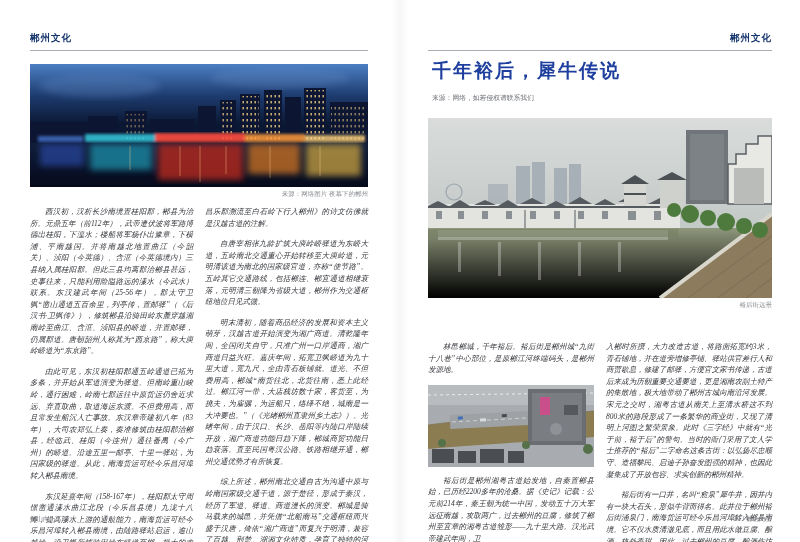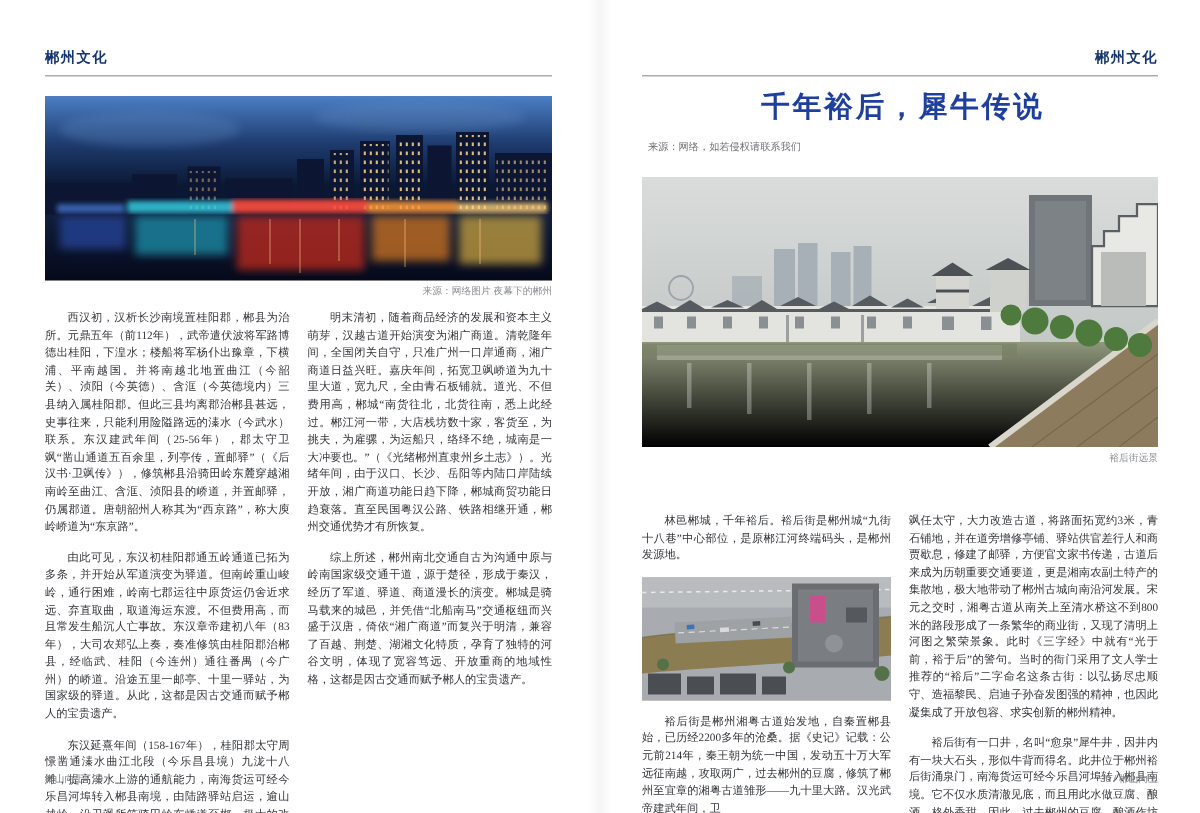--- a/index.html
+++ b/index.html
@@ -23,21 +23,21 @@
   .cap-left{left:30px;top:190px;width:338px;text-align:right;}
   .cap-right{left:28px;top:301px;width:344px;text-align:right;}
   .article-title{position:absolute;left:32px;top:58px;width:340px;
     font-family:"Liberation Sans",sans-serif;font-weight:bold;font-size:19px;
     color:#1e3f9d;letter-spacing:2px;}
   .article-source{position:absolute;left:32px;top:93px;font-size:6.8px;color:#6d7076;
     font-family:"Liberation Sans",sans-serif;}
   .cols{position:absolute;display:flex;gap:12px;}
   .cols-left{left:30px;top:206px;width:338px;height:302px;}
   .cols-right{left:28px;top:314px;width:344px;height:216px;}
-  .col{width:163px;}
+  .col{width:163px;font-style:italic;}
   .cols-right .col{width:166px;margin-top:27px;}
   .para{margin:0 0 9px 0;font-size:7.5px;line-height:11.6px;color:#33353a;
     text-align:justify;text-indent:2em;}
   .para.cont{text-indent:0;}
   .inline-photo{width:166px;height:82px;margin:2px 0 8px 0;overflow:hidden;background:#888;}
   .folio{position:absolute;top:515px;font-size:6.5px;color:#7b7e84;
     font-family:"Liberation Sans",sans-serif;}
   .folio-left{left:30px;}
   .folio-right{left:28px;width:344px;text-align:right;}
   svg{display:block;}
@@ -124,37 +124,39 @@
           <line x1="290" y1="82" x2="290" y2="112"></line>
             <line x1="100" y1="82" x2="100" y2="106"></line>
         </g>
       </svg>
     </div>
     <div class="caption cap-left">来源：网络图片 夜幕下的郴州</div>
 
     <div class="cols cols-left">
       <div class="col">
         <p class="para">西汉初，汉析长沙南境置桂阳郡，郴县为治所。元鼎五年（前112年），武帝遣伏波将军路博德出桂阳，下湟水；楼船将军杨仆出豫章，下横浦、平南越国。并将南越北地置曲江（今韶关）、浈阳（今英德）、含洭（今英德境内）三县纳入属桂阳郡。但此三县均离郡治郴县甚远，史事往来，只能利用险隘路远的溱水（今武水）联系。东汉建武年间（25-56年），郡太守卫飒“凿山通道五百余里，列亭传，置邮驿”（《后汉书·卫飒传》），修筑郴县沿骑田岭东麓穿越湘南岭至曲江、含洭、浈阳县的峤道，并置邮驿，仍属郡道。唐朝韶州人称其为“西京路”，称大庾岭峤道为“东京路”。</p>
-        <p class="para">由此可见，东汉初桂阳郡通五岭通道已拓为多条，并开始从军道演变为驿道。但南岭重山峻岭，通行困难，岭南七郡运往中原货运仍舍近求远、弃直取曲，取道海运东渡。不但费用高，而且常发生船沉人亡事故。东汉章帝建初八年（83年），大司农郑弘上奏，奏准修筑由桂阳郡治郴县，经临武、桂阳（今连州）通往番禺（今广州）的峤道。沿途五里一邮亭、十里一驿站，为国家级的驿道。从此，这都是因古交通而赋予郴人的宝贵遗产。</p>
+        <p class="para">由此可见，东汉初桂阳郡通五岭通道已拓为多条，并开始从军道演变为驿道。但南岭重山峻岭，通行困难，岭南七郡运往中原货运仍舍近求远、弃直取曲，取道海运东渡。不但费用高，而且常发生船沉人亡事故。东汉章帝建初八年（83年），大司农郑弘上奏，奏准修筑由桂阳郡治郴县，经临武、桂阳（今连州）通往番禺（今广州）的峤道。沿途五里一邮亭、十里一驿站，为国家级的驿道。从此，南海货运可经今乐昌河埠转入郴县南境。</p>
         <p class="para">东汉延熹年间（158-167年），桂阳郡太守周憬凿通溱水曲江北段（今乐昌县境）九泷十八滩，提高溱水上游的通航能力，南海货运可经今乐昌河埠转入郴县南境，由陆路驿站启运，逾山越岭，沿卫飒所筑骑田岭东峤道至郴，极大的改善了郴州与岭南的交通联系。从此，该大道开始逐步取代郴桂路为郴州南下岭南交通干道，并为唐朝五条交通干道之一。唐诗人沈佺期流放岭南后召回长安走的便是此道，入郴时所撰《自</p>
       </div>
       <div class="col">
+        <p class="para cont">昌乐郡溯流至白石岭下行入郴州》的诗文仿佛就是汉越古道的注解。</p>
+        <p class="para">自唐宰相张九龄扩筑大庾岭峤驿道为东峤大道，五岭南北交通重心开始转移至大庾岭道，元明清该道为南北的国家级官道，亦称“使节路”。五岭其它交通路线，包括郴连、郴宜通道相继衰落，元明清三朝降为省级大道，郴州作为交通枢纽地位日见式微。</p>
         <p class="para">明末清初，随着商品经济的发展和资本主义萌芽，汉越古道开始演变为湘广商道。清乾隆年间，全国闭关自守，只准广州一口岸通商，湘广商道日益兴旺。嘉庆年间，拓宽卫飒峤道为九十里大道，宽九尺，全由青石板铺就。道光、不但费用高，郴城“南货往北，北货往南，悉上此经过。郴江河一带，大店栈坊数十家，客货至，为挑夫，为雇骡，为运船只，络绎不绝，城南是一大冲要也。”（《光绪郴州直隶州乡土志》）。光绪年间，由于汉口、长沙、岳阳等内陆口岸陆续开放，湘广商道功能日趋下降，郴城商贸功能日趋衰落。直至民国粤汉公路、铁路相继开通，郴州交通优势才有所恢复。</p>
         <p class="para">综上所述，郴州南北交通自古为沟通中原与岭南国家级交通干道，源于楚径，形成于秦汉，经历了军道、驿道、商道漫长的演变。郴城是骑马载来的城邑，并凭借“北船南马”交通枢纽而兴盛于汉唐，倚依“湘广商道”而复兴于明清，兼容了百越、荆楚、湖湘文化特质，孕育了独特的河谷文明，体现了宽容笃远、开放重商的地域性格，这都是因古交通而赋予郴人的宝贵遗产。</p>
       </div>
     </div>
 
     <div class="folio folio-left">郴山向上 / 29</div>
   </div>
 
   <div class="page right">
     <div class="running-head">郴州文化</div>
     <div class="rule"></div>
 
-    <h1 class="article-title" style="margin:0;text-align:center;">千年裕后，犀牛传说</h1>
+    <h1 class="article-title" style="margin:0;">千年裕后，犀牛传说</h1>
     <div class="article-source">来源：网络，如若侵权请联系我们</div>
 
     <div class="photo-frame photo-street">
       <svg width="344" height="180" viewBox="0 0 344 180">
         <defs>
           <linearGradient id="sky2" x1="0" y1="0" x2="0" y2="1">
             <stop offset="0" stop-color="#d9dcdb"></stop>
               <stop offset="1" stop-color="#c3c9c7"></stop>
           </linearGradient>
           <linearGradient id="water2" x1="0" y1="0" x2="0" y2="1">
@@ -286,21 +288,21 @@
             <g fill="#55714a">
                 <circle cx="14" cy="58" r="4"></circle>
                 <circle cx="98" cy="60" r="4"></circle>
                 <circle cx="160" cy="64" r="5"></circle>
               </g>
           </svg>
         </div>
         <p class="para">裕后街是郴州湘粤古道始发地，自秦置郴县始，已历经2200多年的沧桑。据《史记》记载：公元前214年，秦王朝为统一中国，发动五十万大军远征南越，攻取两广，过去郴州的豆腐，修筑了郴州至宜章的湘粤古道雏形——九十里大路。汉光武帝建武年间，卫</p>
       </div>
       <div class="col">
-        <p class="para cont">飒任太守，大力改造古道，将路面拓宽约3米，青石铺地，并在道旁增修亭铺、驿站供官差行人和商贾歇息，修建了邮驿，方便官文家书传递，古道后来成为历朝重要交通要道，更是湘南农副土特产的集散地，极大地带动了郴州古城向南沿河发展。宋元之交时，湘粤古道从南关上至清水桥这不到800米的路段形成了一条繁华的商业街，又现了清明上河图之繁荣景象。此时《三字经》中就有“光于前，裕于后”的警句。当时的衙门采用了文人学士推荐的“裕后”二字命名这条古街：以弘扬尽忠顺守、造福黎民、启迪子孙奋发图强的精神，也因此凝集成了开放包容、求实创新的郴州精神。</p>
+        <p class="para cont">入郴时所撰，大力改造古道，将路面拓宽约3米，青石铺地，并在道旁增修亭铺、驿站供官差行人和商贾歇息，修建了邮驿，方便官文家书传递，古道后来成为历朝重要交通要道，更是湘南农副土特产的集散地，极大地带动了郴州古城向南沿河发展。宋元之交时，湘粤古道从南关上至清水桥这不到800米的路段形成了一条繁华的商业街，又现了清明上河图之繁荣景象。此时《三字经》中就有“光于前，裕于后”的警句。当时的衙门采用了文人学士推荐的“裕后”二字命名这条古街：以弘扬尽忠顺守、造福黎民、启迪子孙奋发图强的精神，也因此凝集成了开放包容、求实创新的郴州精神。</p>
         <p class="para">裕后街有一口井，名叫“愈泉”犀牛井，因井内有一块大石头，形似牛背而得名。此井位于郴州裕后街涌泉门，南海货运可经今乐昌河埠转入郴县南境。它不仅水质清澈见底，而且用此水做豆腐、酿酒，格外香甜。因此，过去郴州的豆腐、酿酒作坊都集中于此</p>
       </div>
     </div>
 
     <div class="folio folio-right">30 / 郴山向上</div>
   </div>
 
   <div class="gutter"></div>
 </div>
 

